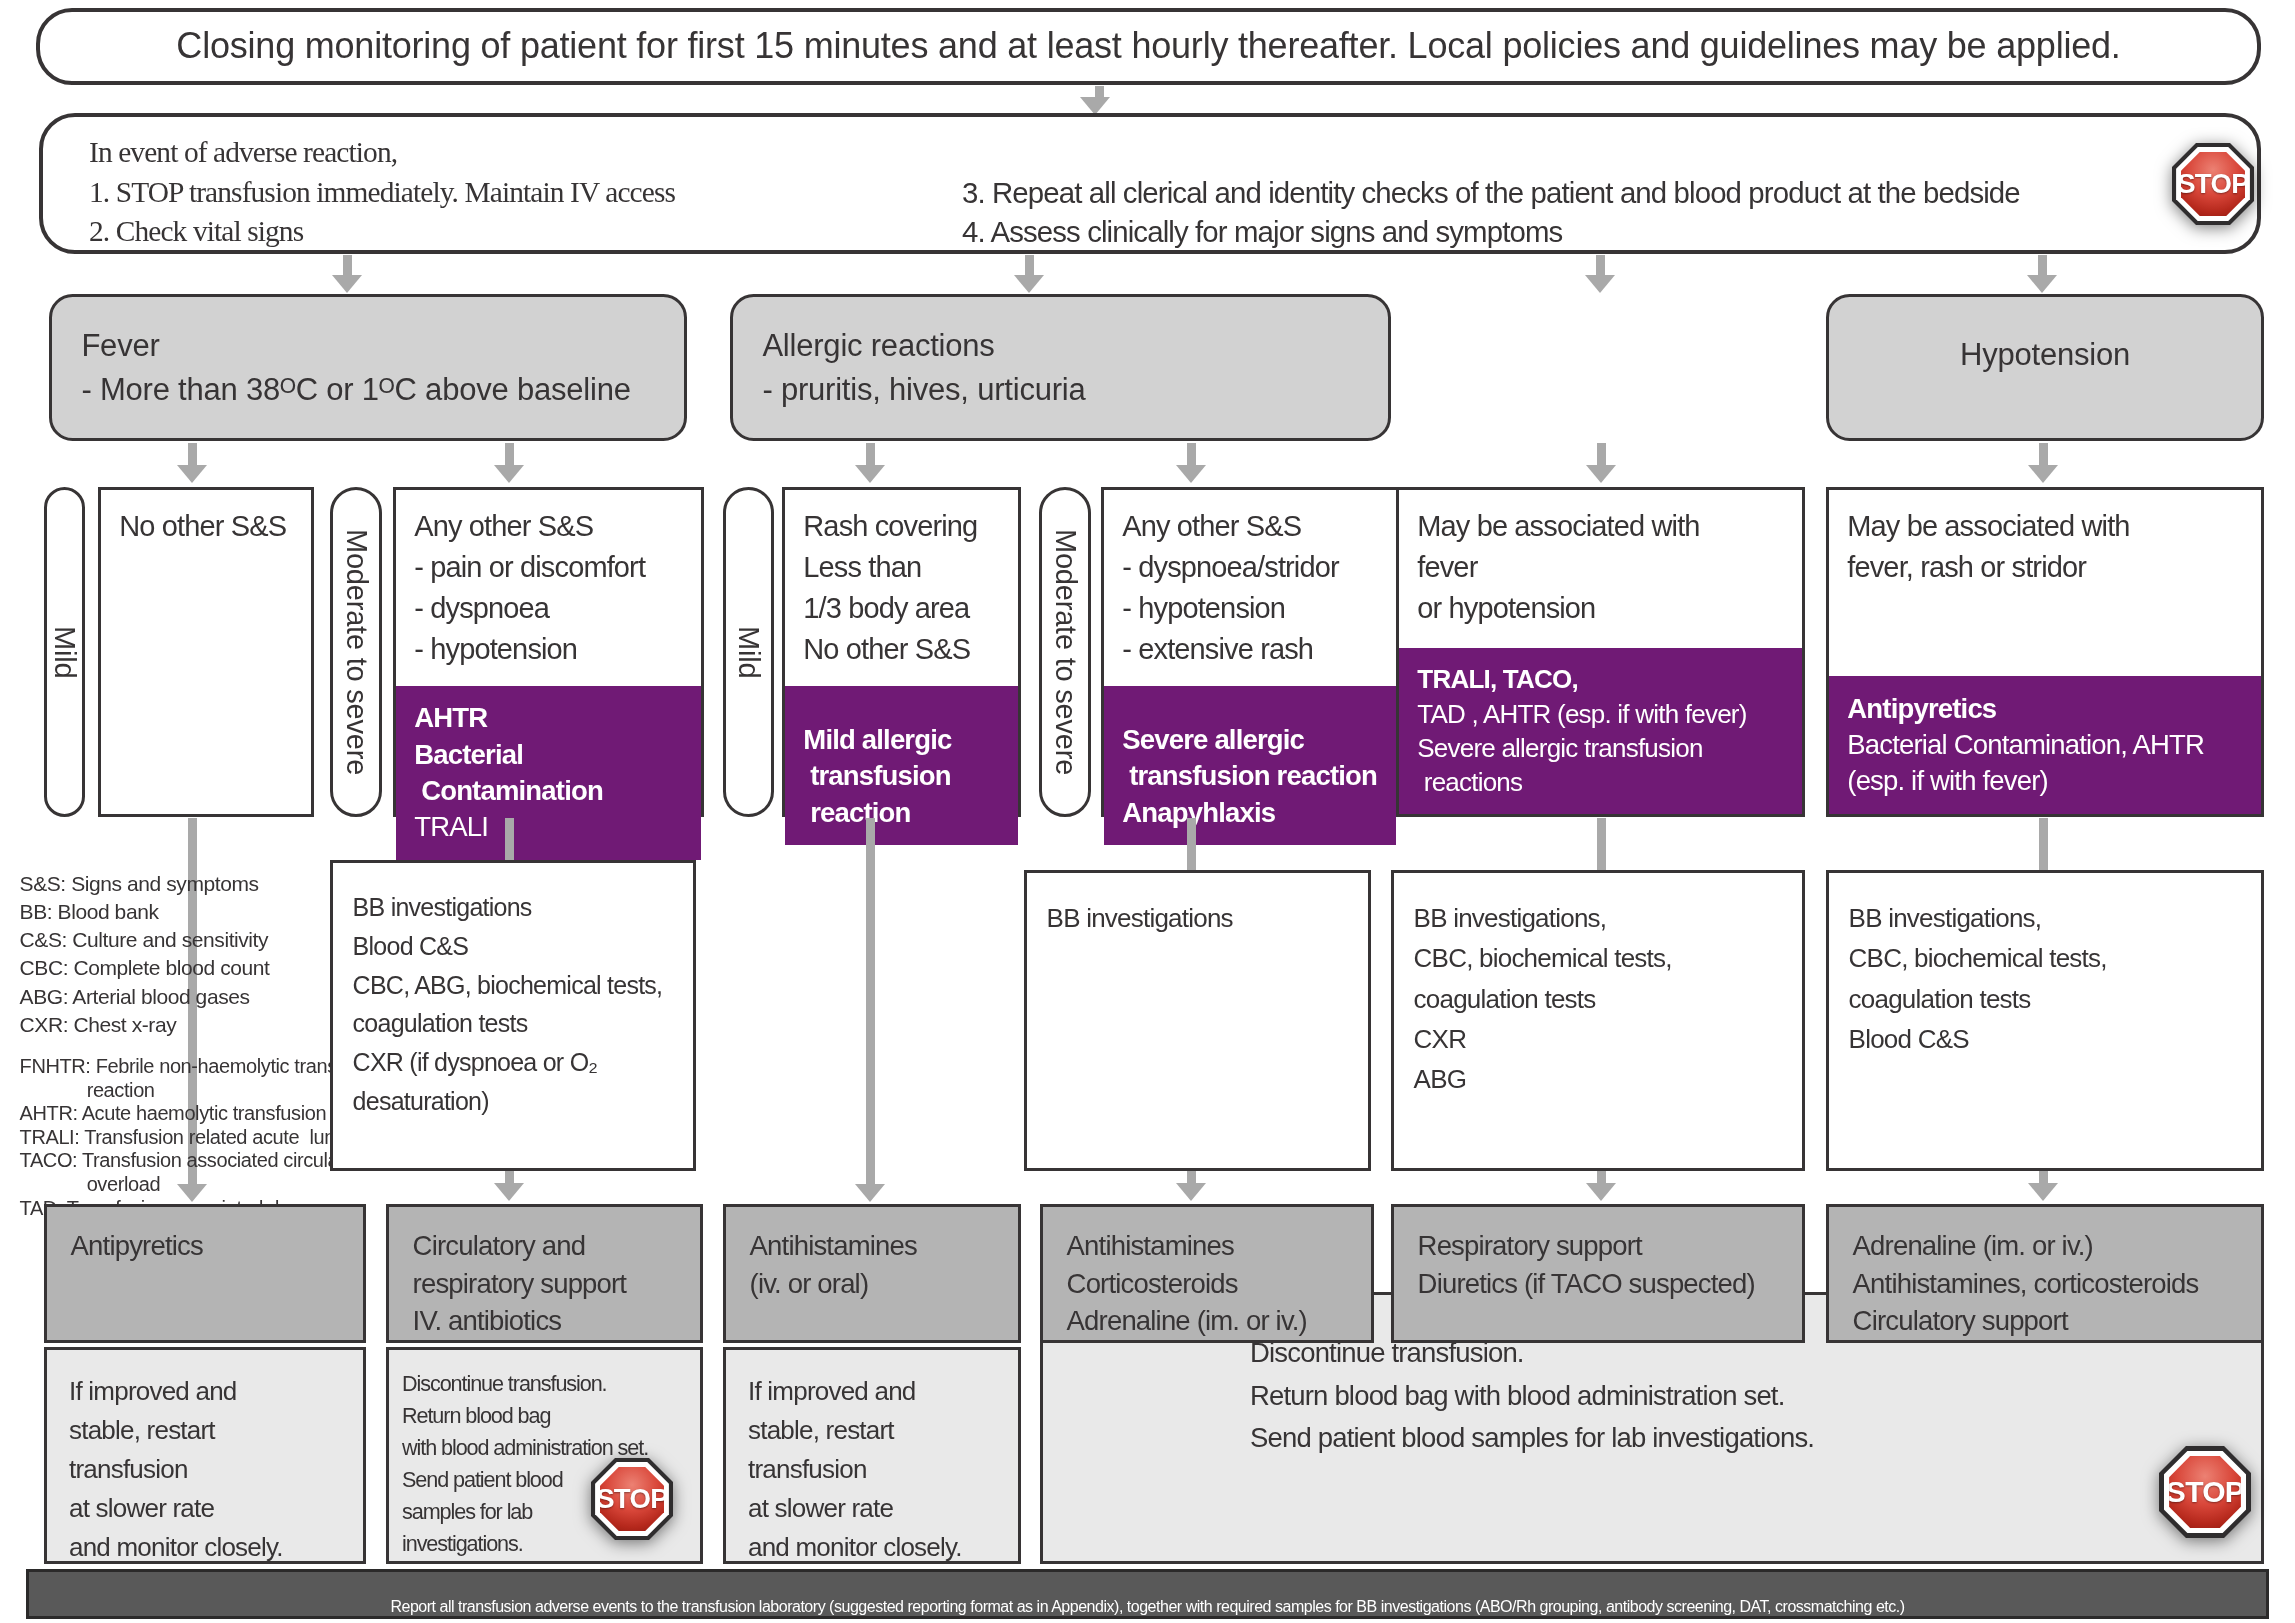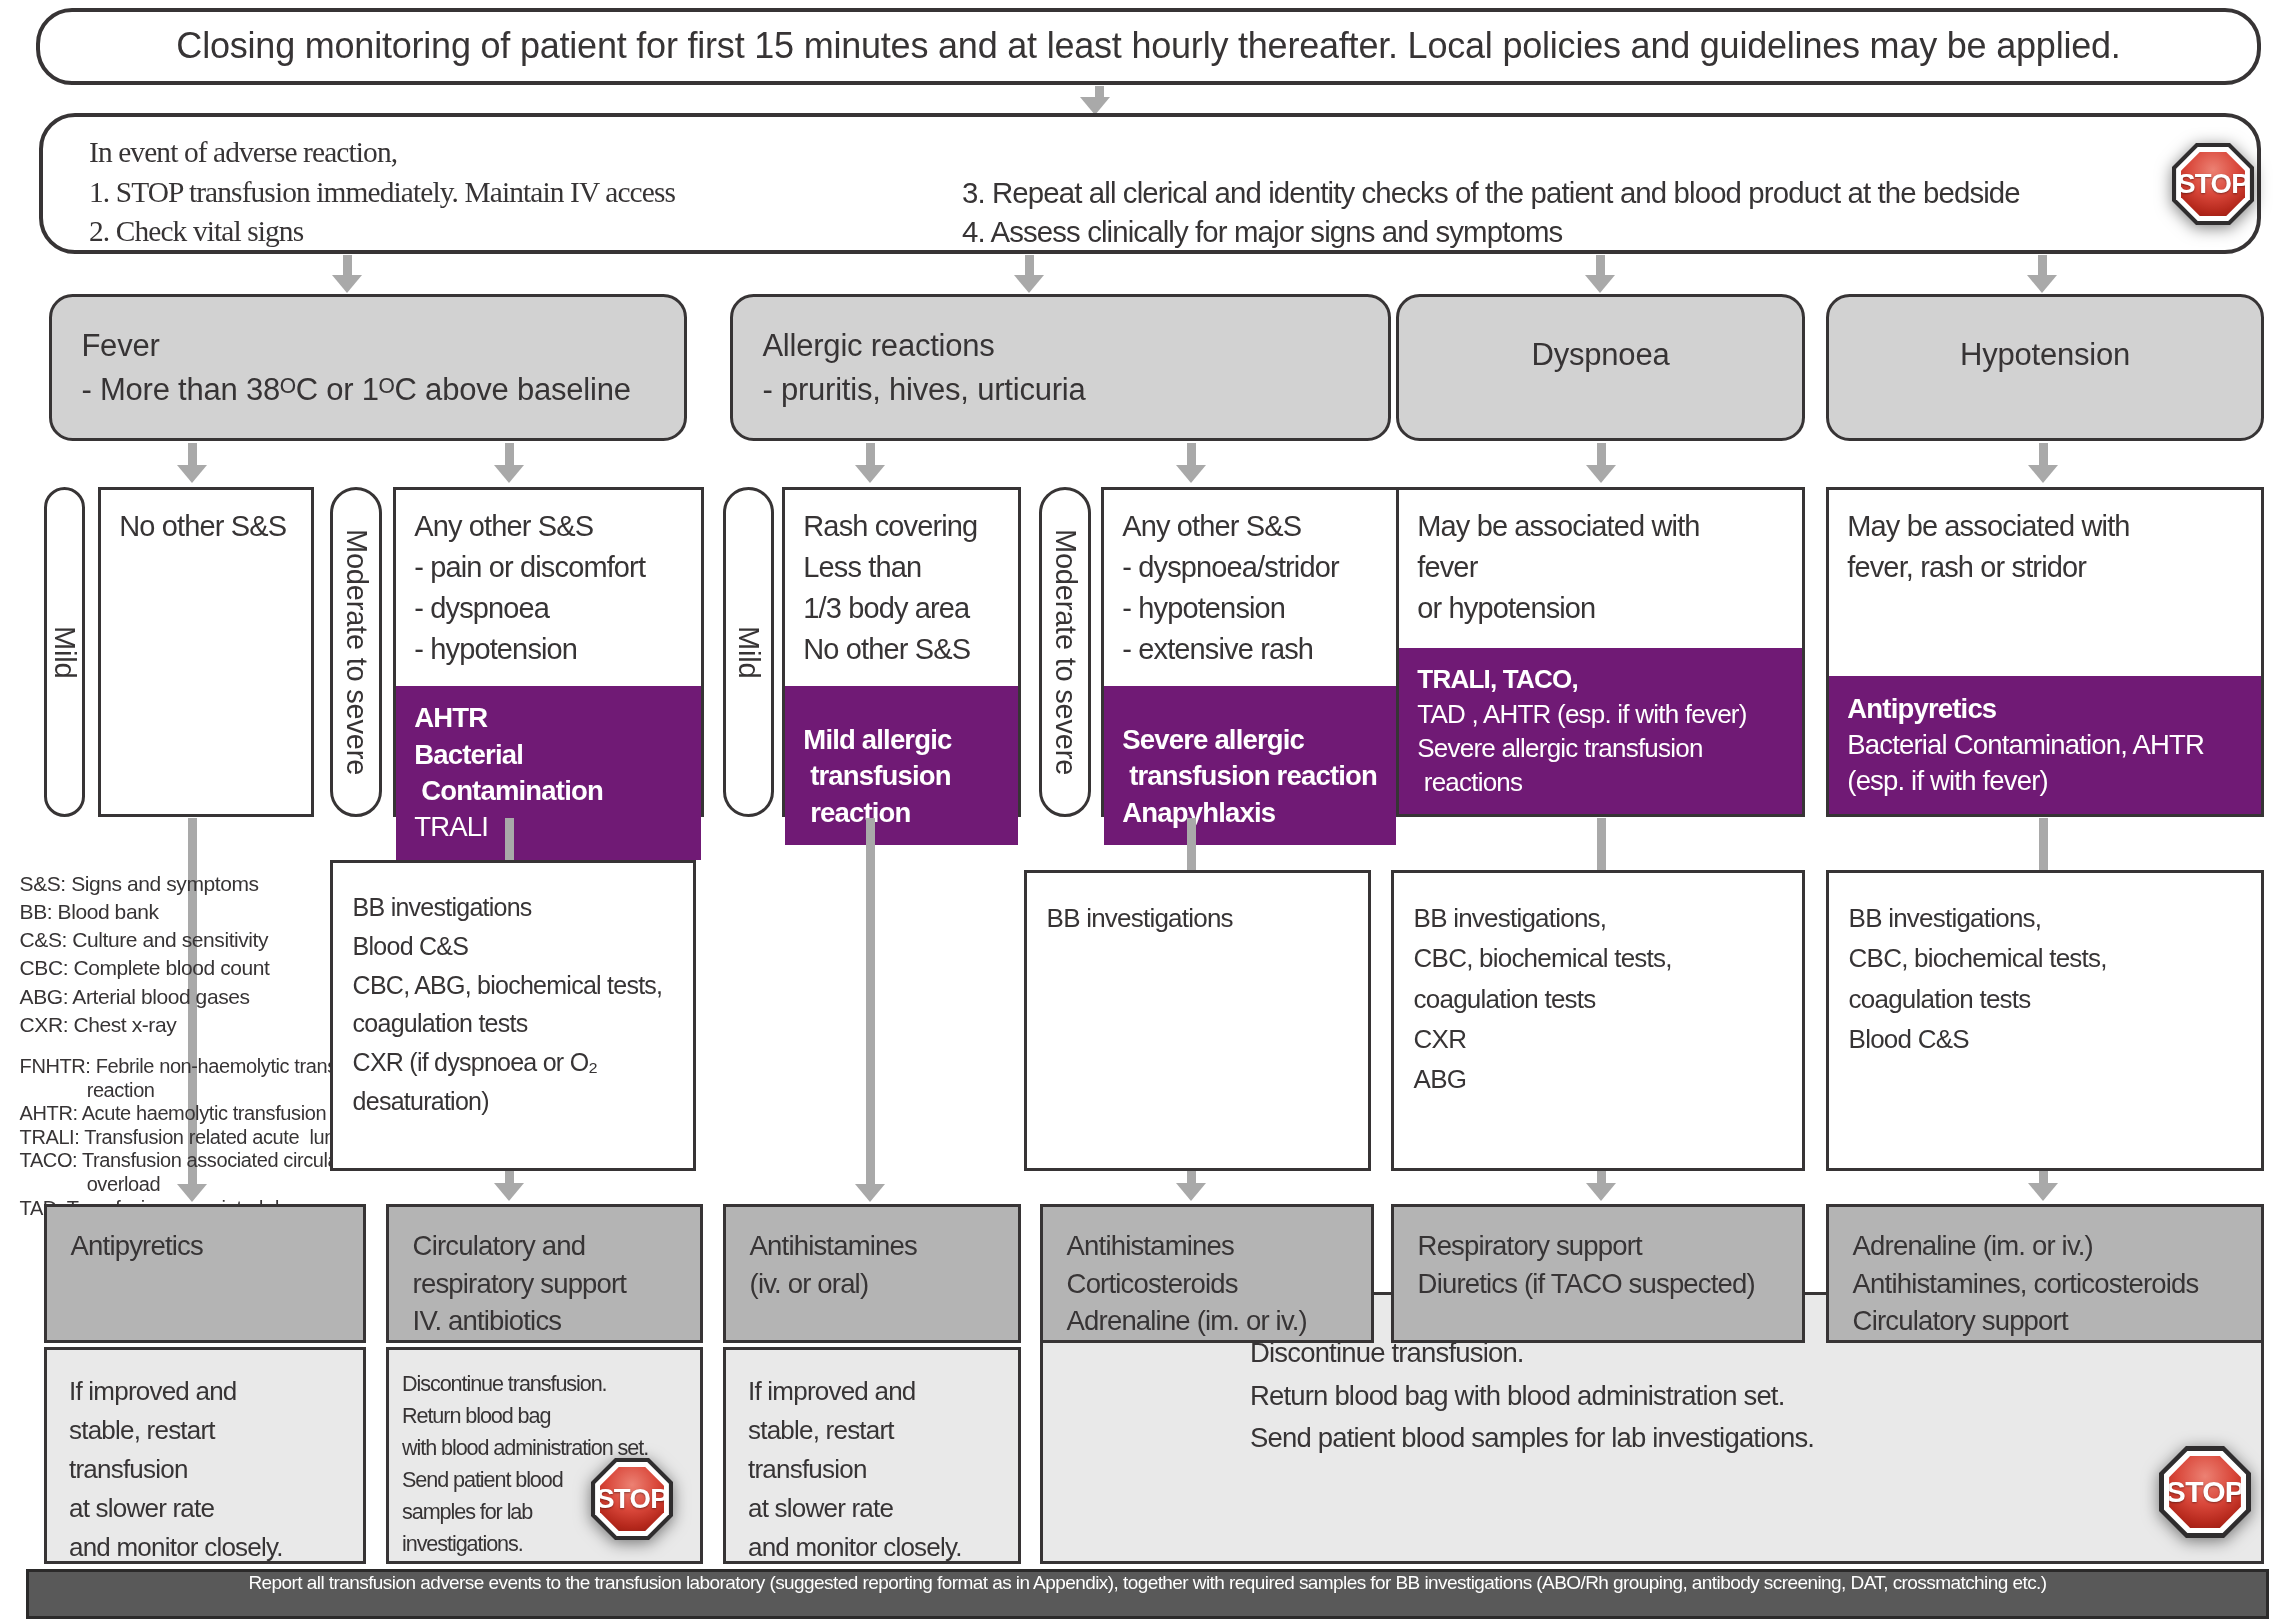--- a/index.html
+++ b/index.html
@@ -46,22 +46,22 @@
   .stop{position:absolute;filter:drop-shadow(0 3.3px 7.9px rgba(0,0,0,0.5));}
   .oct{clip-path:polygon(29.3% 0%,70.7% 0%,100% 29.3%,100% 70.7%,70.7% 100%,29.3% 100%,0% 70.7%,0% 29.3%);}
   .stop .l1{position:absolute;inset:0;background:#2f2d2e;}
   .stop .l2{position:absolute;inset:5%;background:#ffffff;}
   .stop .l3{position:absolute;inset:11%;background:radial-gradient(circle at 50% 28%,#ec8173 0%,#d9473a 45%,#b5281c 75%,#8d170e 100%);
             display:flex;align-items:center;justify-content:center;}
   .stop .l3 span{color:#fff;font-weight:bold;letter-spacing:-0.7px;text-shadow:0 1.3px 2px rgba(0,0,0,0.4);}
   
   .b2{font-size:29.4px;line-height:1.33;letter-spacing:-0.03em;}
   
-  .footer{border:3.9px solid #2b2a2a;background:#595959;color:#fff;display:flex;align-items:flex-start;justify-content:center;
-          font-size:19px;letter-spacing:-0.03em;text-align:center;}
+  .footer{border:3.9px solid #2b2a2a;background:#595959;color:#fff;display:flex;align-items:flex-end;justify-content:center;
+          font-size:16px;letter-spacing:-0.03em;text-align:center;}
 </style>
 </head>
 <body>
 
 <div id="canvas">
 
   <div class="abs rbox" style="left:36px;top:7.9px;width:2225px;height:77px;">
     <div class="banner-text">Closing monitoring of patient for first 15 minutes and at least hourly thereafter. Local policies and guidelines may be applied.</div>
   </div>
 
@@ -89,21 +89,20 @@
   <div class="ah" style="left:1014px;top:275px;"></div>
   <div class="vl" style="left:1596px;top:255px;height:23.6px;"></div>
   <div class="ah" style="left:1585px;top:275px;"></div>
   <div class="vl" style="left:2038px;top:255px;height:23.6px;"></div>
   <div class="ah" style="left:2027px;top:275px;"></div>
 
   <div class="abs cat cat-l pre" style="left:49px;top:294px;width:638px;height:147px;">Fever
 - More than 38ᴼC or 1ᴼC above baseline</div>
   <div class="abs cat cat-l pre" style="left:730px;top:294px;width:661px;height:147px;">Allergic reactions
 - pruritis, hives, urticuria</div>
-  <div class="abs cat cat-c pre" style="left:1396px;top:294px;width:409px;height:147px;">Dyspnoea</div>
   <div class="abs cat cat-c pre" style="left:1826px;top:294px;width:438px;height:147px;">Hypotension</div>
 
   <div class="vl" style="left:188px;top:443px;height:25px;"></div>
   <div class="ah" style="left:177px;top:465px;"></div>
   <div class="vl" style="left:505px;top:443px;height:25px;"></div>
   <div class="ah" style="left:494px;top:465px;"></div>
   <div class="vl" style="left:866px;top:443px;height:25px;"></div>
   <div class="ah" style="left:855px;top:465px;"></div>
   <div class="vl" style="left:1187px;top:443px;height:25px;"></div>
   <div class="ah" style="left:1176px;top:465px;"></div>

